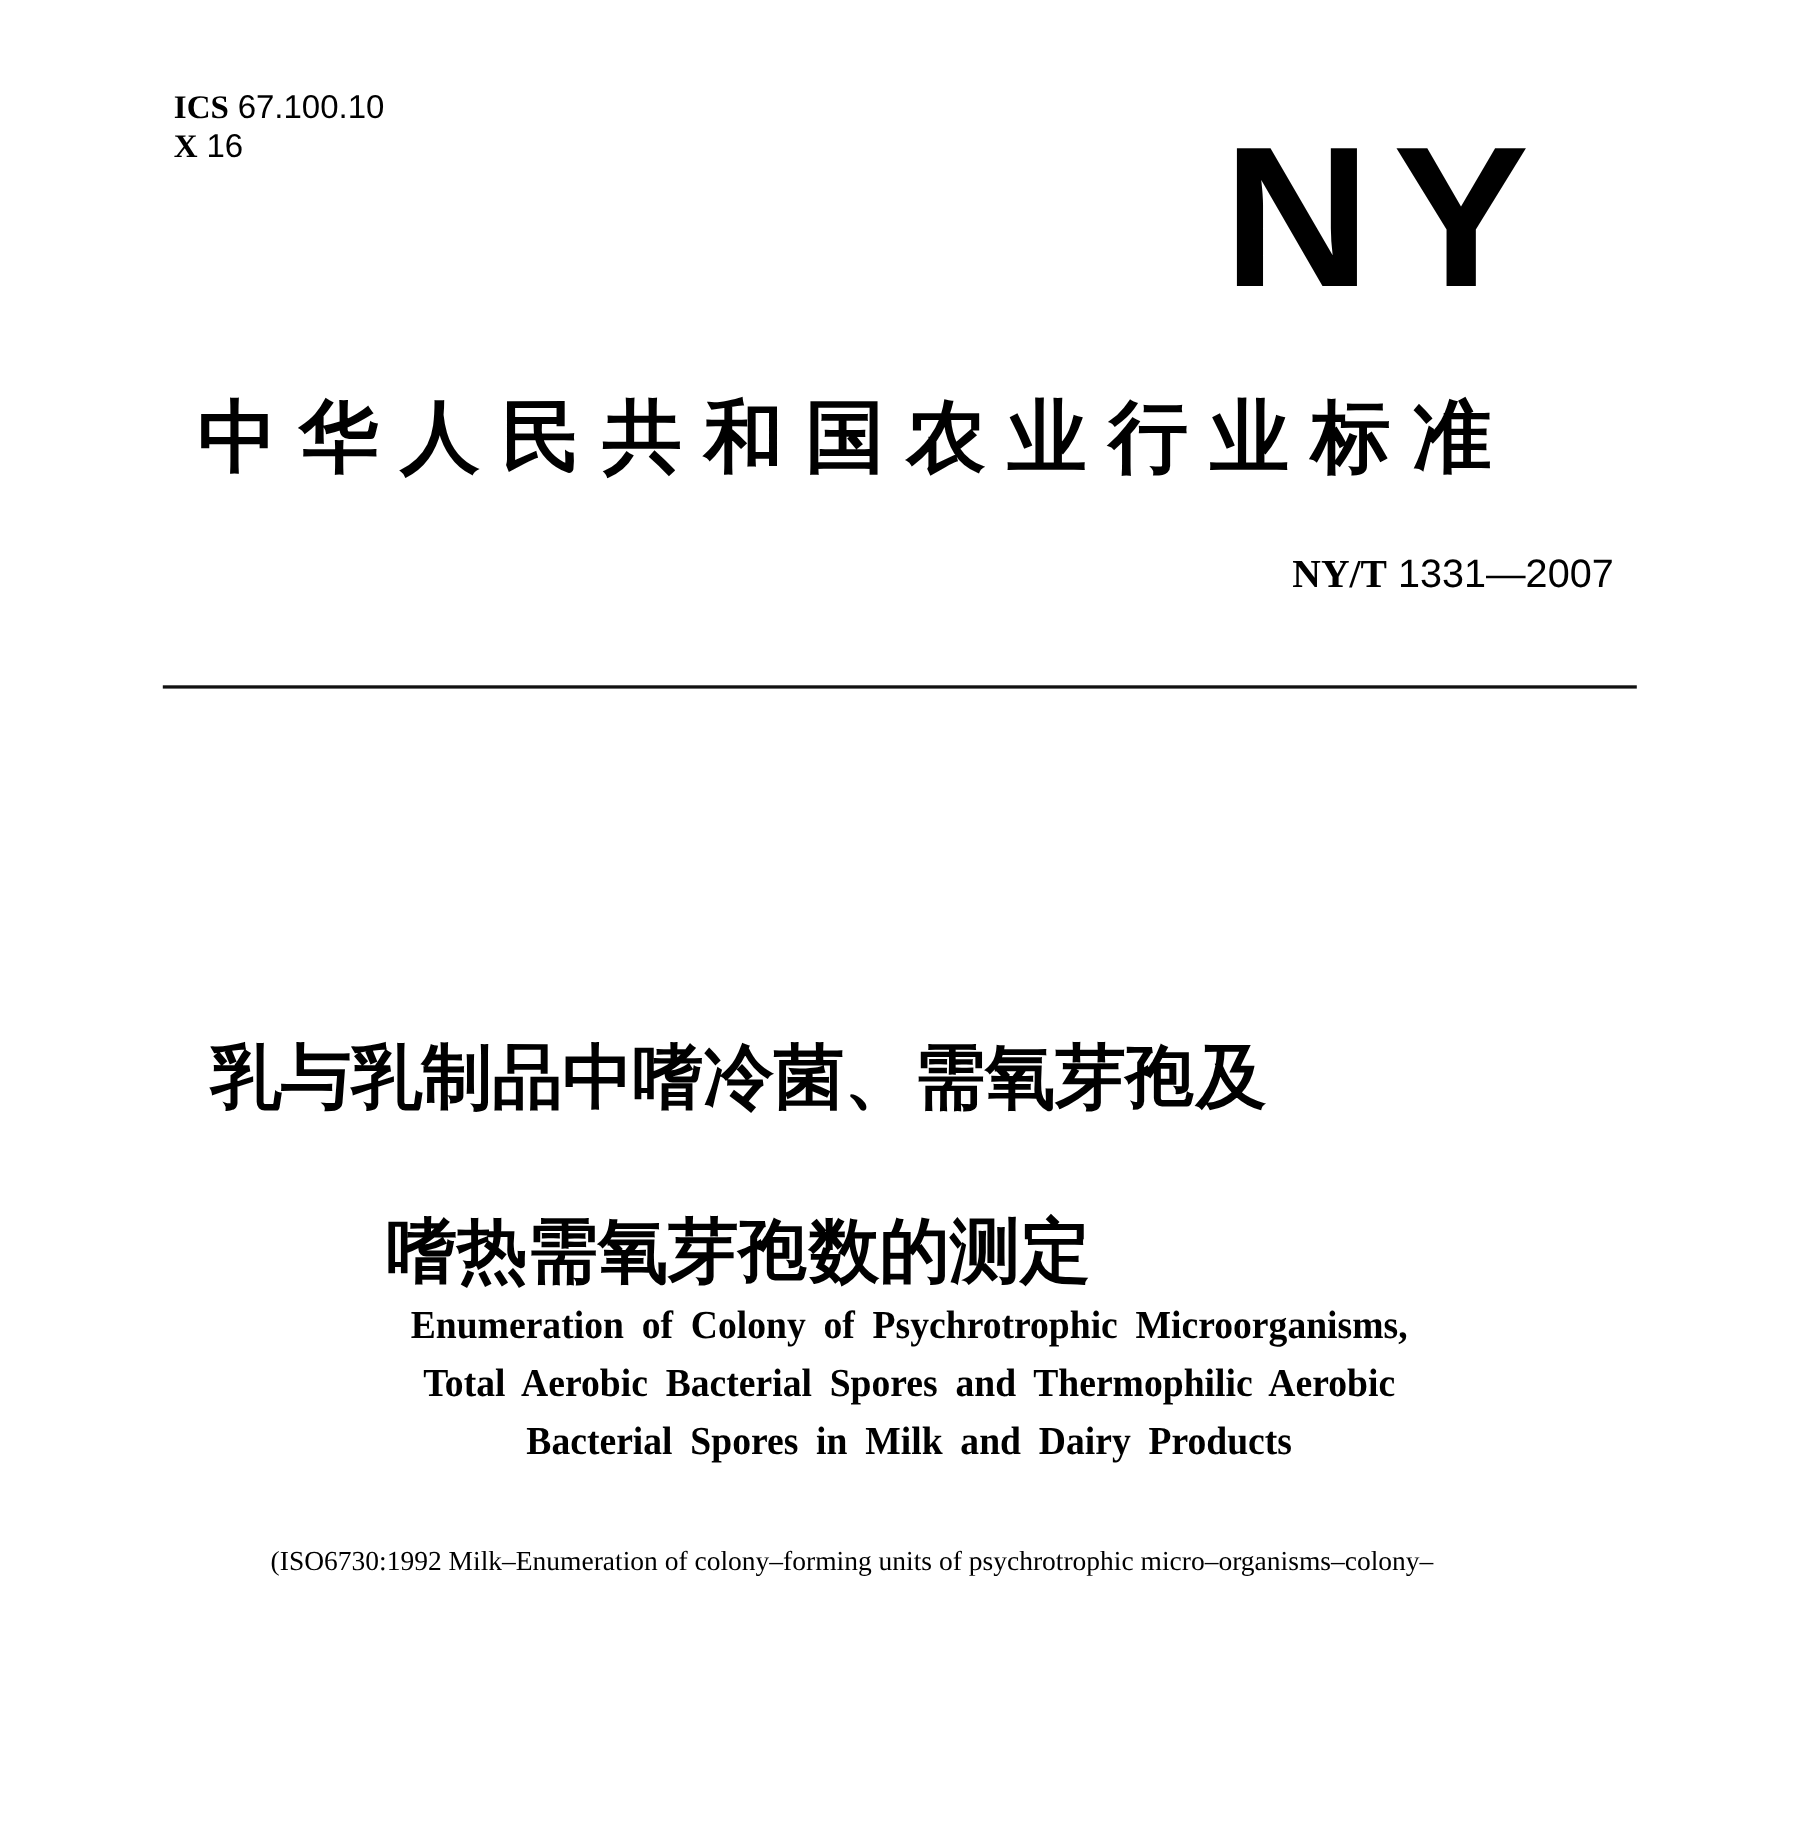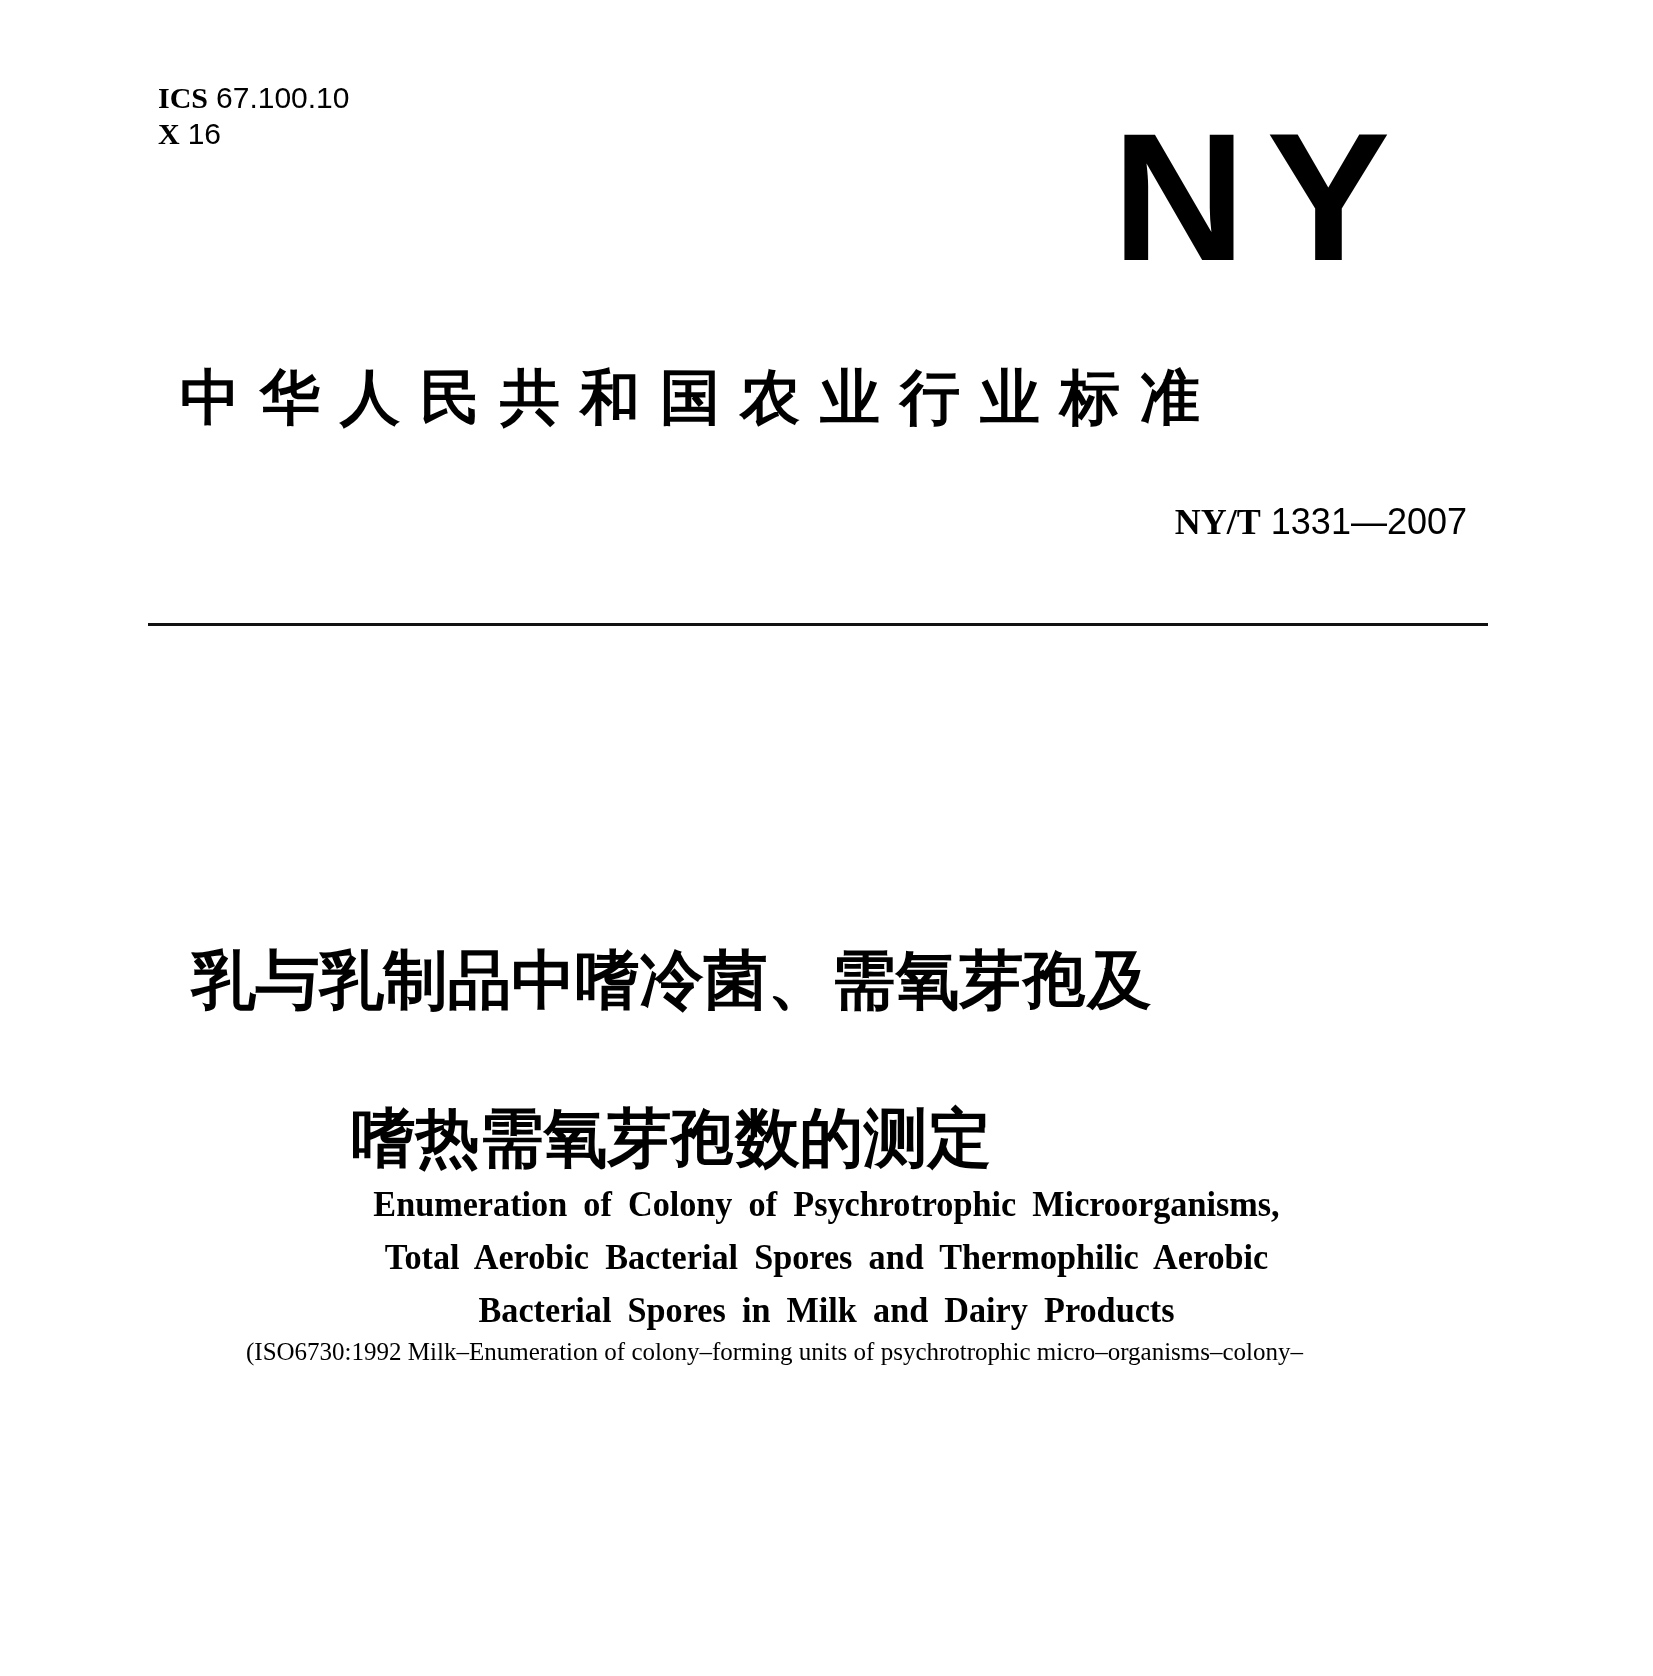--- a/index.html
+++ b/index.html
@@ -2,21 +2,21 @@
 <html><head>
 <meta charset="utf-8">
 <style>
   html, body { margin: 0; padding: 0; background: #ffffff; }
   body { width: 1653px; height: 1676px; position: relative; overflow: hidden; color: #000; }
   .abs { position: absolute; white-space: nowrap; }
   .ics { left: 158px; top: 80px; font-size: 30px; line-height: 36px; }
   .ics .lbl { font-family: "Liberation Serif", serif; font-weight: bold; margin-top: 25px; }
   .ics .val { font-family: "Liberation Sans", sans-serif; margin-left: 8px; }
   .ny-logo { left: 1112px; top: 112px; font-family: "Liberation Sans", sans-serif; font-weight: bold; font-size: 182px; line-height: 170px; letter-spacing: 20px; transform: scaleX(1.02); transform-origin: left top; }
-  .cn-header { left: 180px; top: 355px; width: 1290px; font-family: "DejaVu Sans", sans-serif; font-weight: bold; font-size: 60px; line-height: 84px; letter-spacing: 20px; }
+  .cn-header { left: 180px; top: 355px; width: 1290px; font-family: "DejaVu Sans", sans-serif; font-weight: bold; font-size: 72px; line-height: 84px; letter-spacing: 20px; }
   .std-code { right: 186px; top: 500px; font-size: 36px; line-height: 44px; }
   .std-code .pre { font-family: "Liberation Serif", serif; font-weight: bold; }
   .std-code .num { font-family: "Liberation Sans", sans-serif; margin-left: 10px; }
   .rule { left: 148px; top: 623px; width: 1340px; height: 3px; background: #111; }
   .cn-title { left: 0; width: 1343px; text-align: center; font-family: "DejaVu Sans", sans-serif; font-weight: bold; font-size: 64px; line-height: 76px; }
   .cn-title.l1 { top: 942px; }
   .cn-title.l2 { top: 1100px; }
   .en-title { left: 0; width: 1653px; text-align: center; font-family: "Liberation Serif", serif; font-weight: bold; font-size: 36px; line-height: 52px; word-spacing: 8px; transform: scaleX(0.95); }
   .en-title.l1 { top: 1178px; }
   .en-title.l2 { top: 1231px; }
@@ -47,15 +47,15 @@
 
 <div class="abs rule"></div>
 
 <div class="abs cn-title l1">乳与乳制品中嗜冷菌、需氧芽孢及</div>
 <div class="abs cn-title l2">嗜热需氧芽孢数的测定</div>
 
 <div class="abs en-title l1">Enumeration of Colony of Psychrotrophic Microorganisms,</div>
 <div class="abs en-title l2">Total Aerobic Bacterial Spores and Thermophilic Aerobic</div>
 <div class="abs en-title l3">Bacterial Spores in Milk and Dairy Products</div>
 
-<div class="abs para" style="top:1330px;">
+<div class="abs para" style="top:1398px;">
   <span class="line first">(ISO6730:1992 Milk–Enumeration of colony–forming units of psychrotrophic micro–organisms–colony–</span>
 </div>
 
 </body></html>

